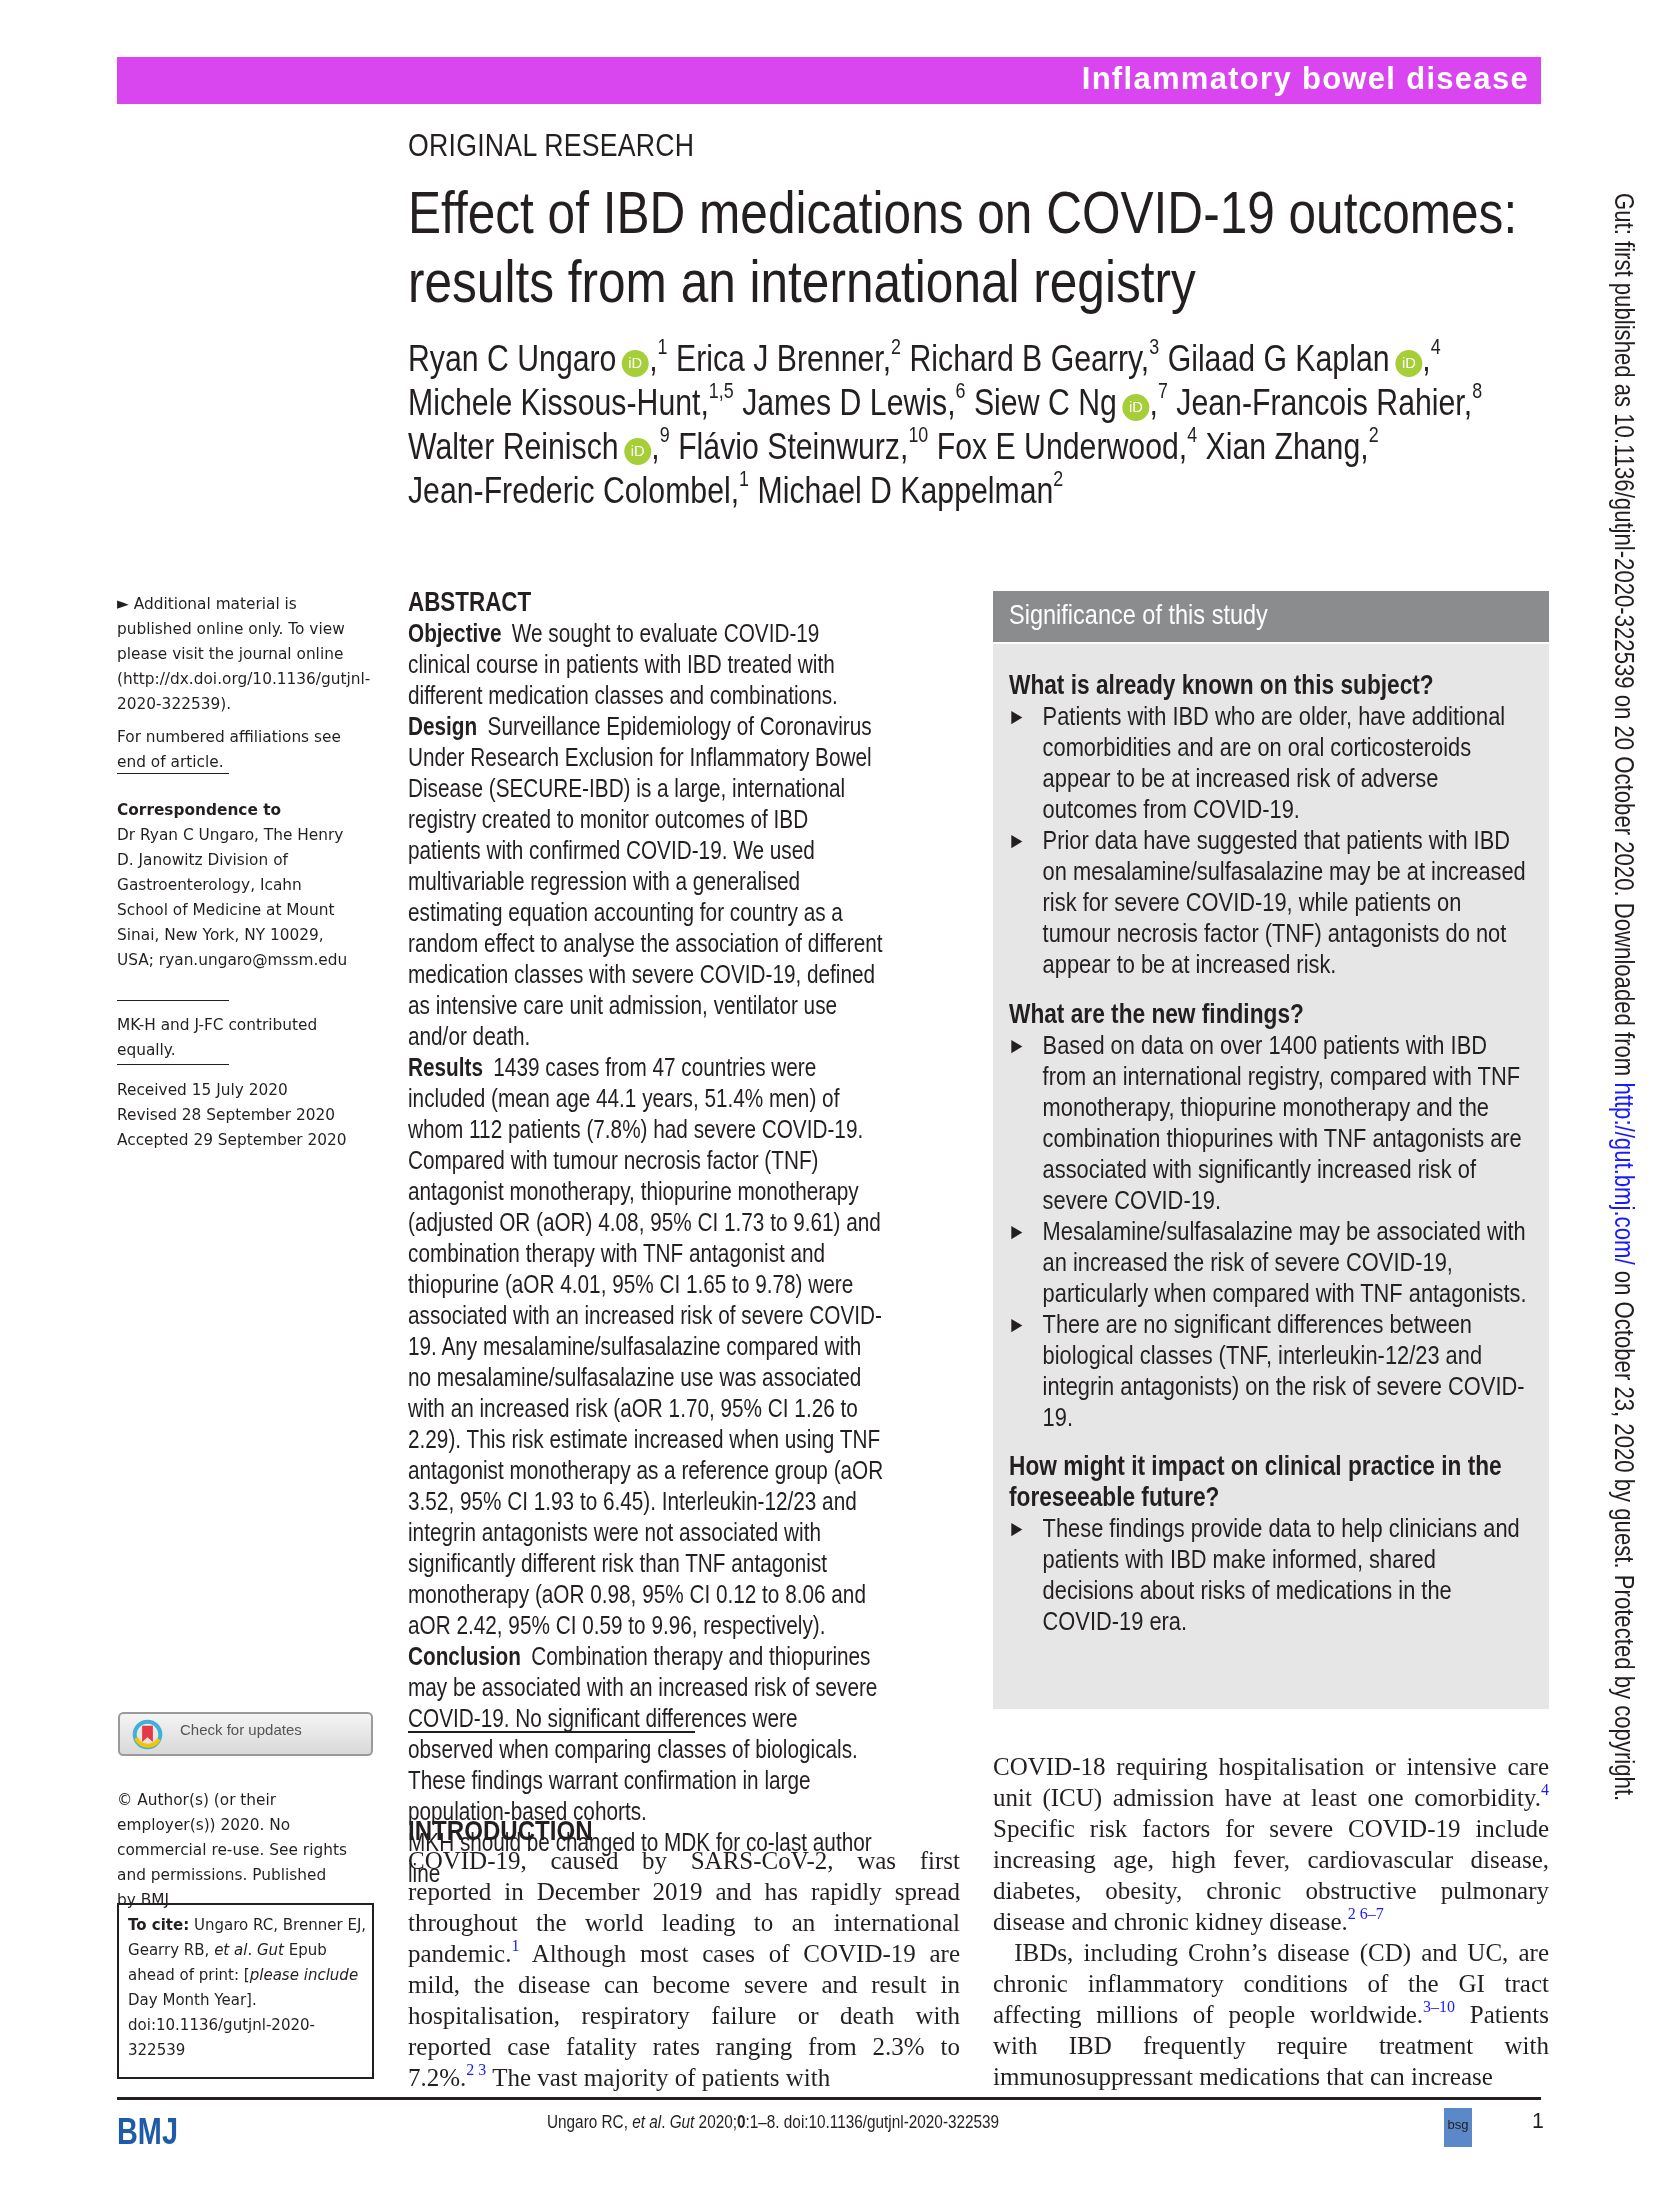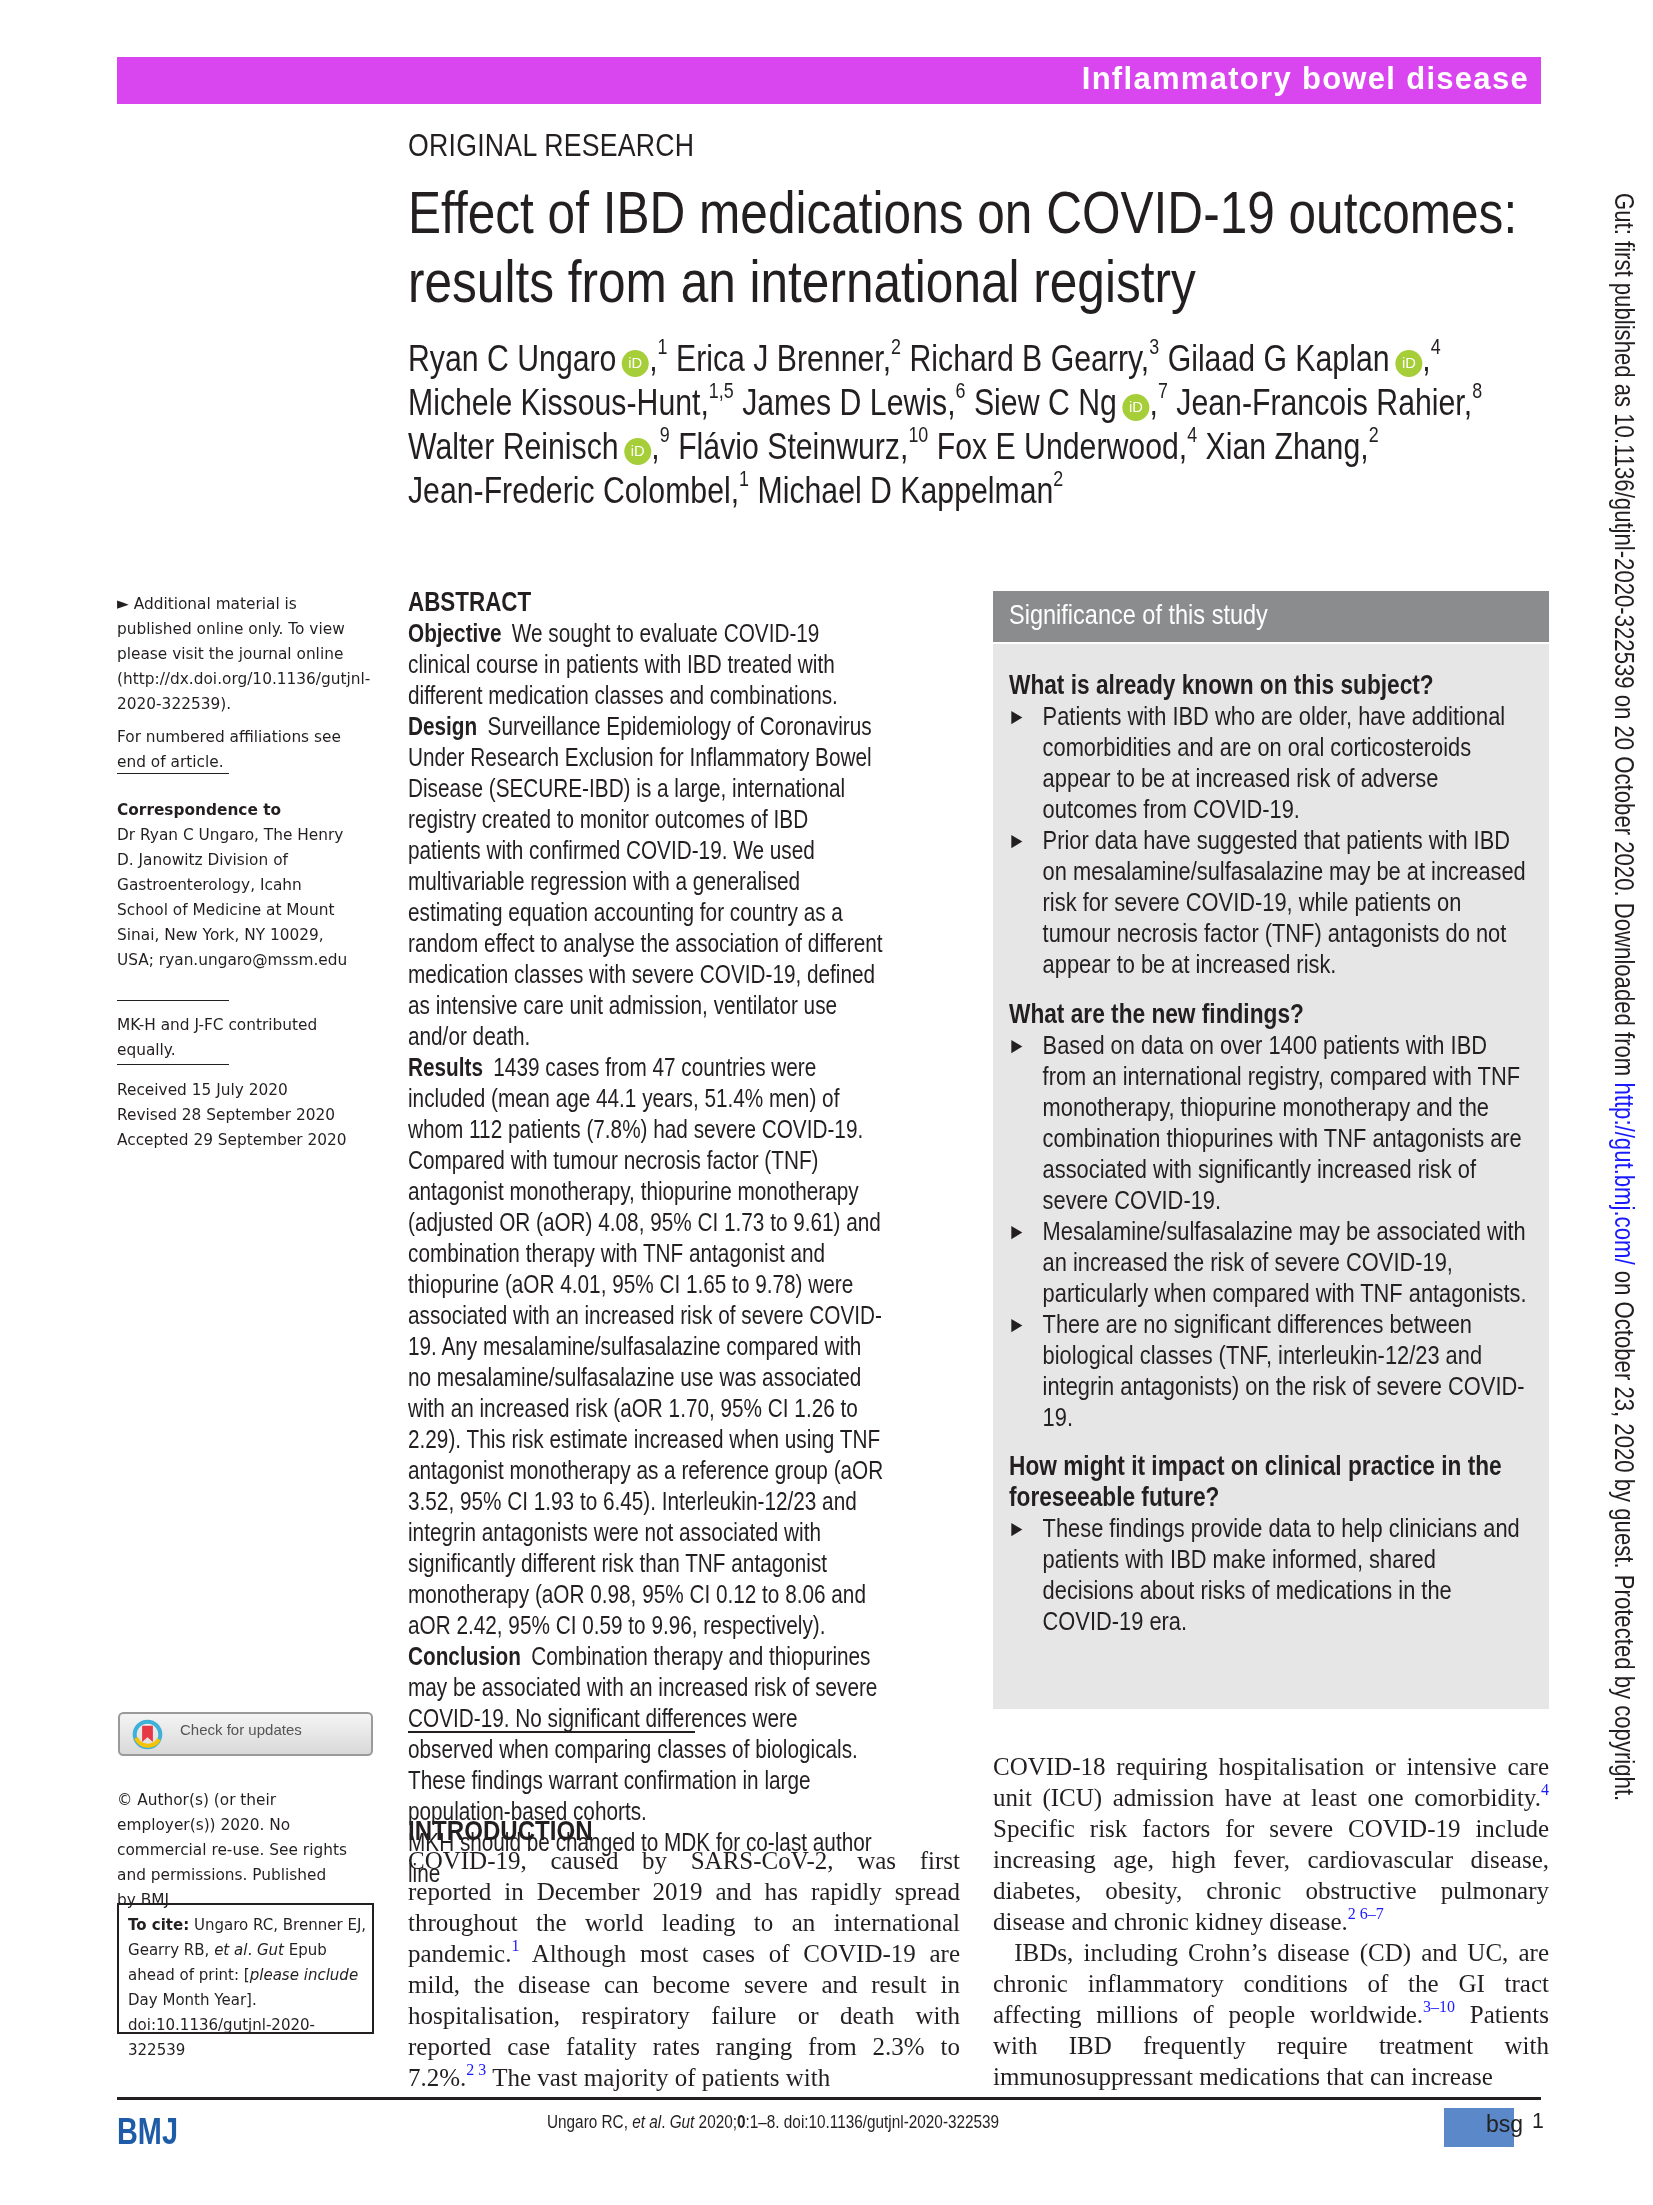--- a/index.html
+++ b/index.html
@@ -24,21 +24,21 @@
   
   .side { left: 117px; width: 253px; font-family: "DejaVu Sans", sans-serif; font-size: 16.7px; line-height: 25px; transform: scaleX(0.92); transform-origin: left top; }
   .side-rule { left: 117px; width: 112px; height: 1.3px; background: #231f20; }
   .side b { font-weight: bold; }
 
   #check-updates { left: 118px; top: 1712px; width: 255px; height: 44px; border: 2px solid #9a9a9a; border-radius: 5.3px;
                    background: linear-gradient(#f4f4f4, #d9d9d9); box-sizing: border-box; }
   #check-updates .txt { position: absolute; left: 60px; top: 6.7px; font-family: "Liberation Sans", sans-serif; font-size: 15px; color: #555; }
   #check-updates .ico { position: absolute; left: 12px; top: 5.3px; width: 31px; height: 31px; }
 
-  #cite-box { left: 117px; top: 1903px; width: 257px; height: 131px; border: 2px solid #231f20; box-sizing: border-box;
+  #cite-box { left: 117px; top: 1903px; width: 257px; height: 176px; border: 2px solid #231f20; box-sizing: border-box;
               padding: 6.7px 9.3px; font-family: "DejaVu Sans", sans-serif; font-size: 16.7px; line-height: 25px; }
   #cite-box .inner { transform: scaleX(0.9); transform-origin: left top; width: 267px; }
 
   
   #abstract { left: 408px; top: 587px; width: 573px; font-size: 25px; line-height: 31px; transform: scaleX(0.83); transform-origin: left top; }
   #abstract .head { font-weight: bold; font-size: 27px; }
   #abstract p { margin: 0; }
   #abstract b { font-weight: bold; }
   #abstract-rule { left: 408px; top: 1731px; width: 287px; height: 2px; background: #231f20; }
 
@@ -170,19 +170,19 @@
   <div class="indent">
     <span>IBDs, including Crohn’s disease (CD) and UC, are chronic inflammatory conditions of the GI tract affecting millions of people worldwide.</span><sup class="ref">3–10</sup><span> Patients with IBD frequently require treatment with immunosuppressant medications that can increase</span>
   </div>
 </div>
 
 <div id="footer-rule" class="abs"></div>
 <div id="bmj-logo" class="abs">BMJ</div>
 <div id="footer-cite" class="abs">
   <span>Ungaro RC, </span><i>et al</i><span>. </span><i>Gut</i><span> 2020;</span><b>0</b><span>:1–8. doi:10.1136/gutjnl-2020-322539</span>
 </div>
-<div id="bsg-logo" class="abs" style="font-size:23px;padding-left:42px;">bsg</div>
+<div id="bsg-logo" class="abs" style="font-size:13px;">bsg</div>
 <div id="page-number" class="abs">1</div>
 
 <div id="side-note" class="abs">
   <span>Gut: first published as 10.1136/gutjnl-2020-322539 on 20 October 2020. Downloaded from </span><a>http://gut.bmj.com/</a><span> on October 23, 2020 by guest. Protected by copyright.</span>
 </div>
 
 
 </body></html>

